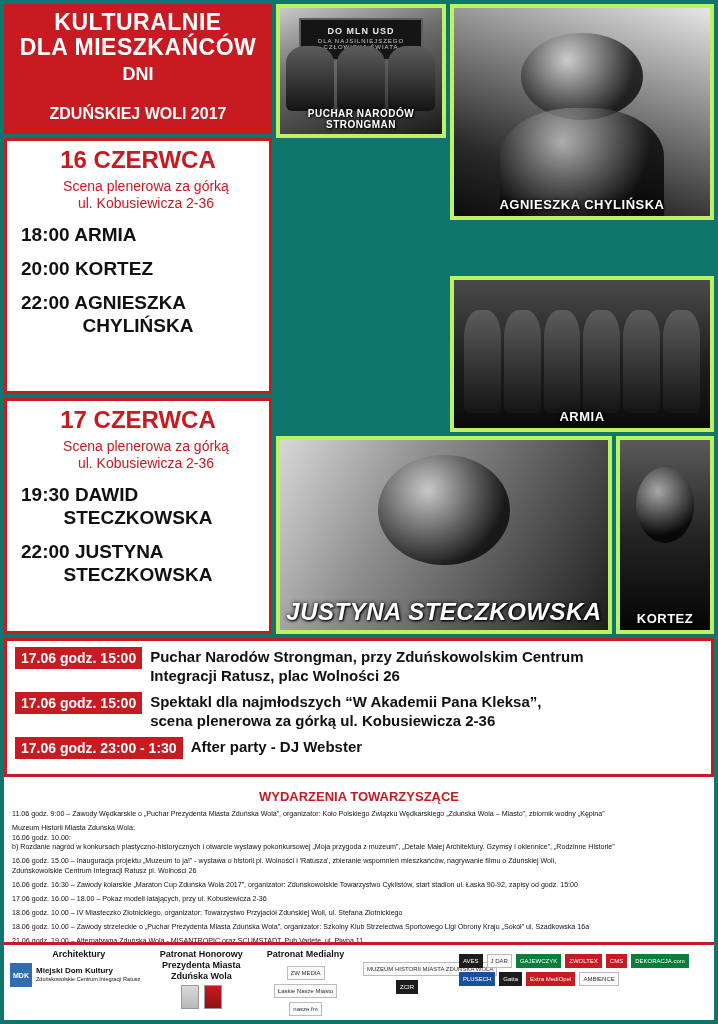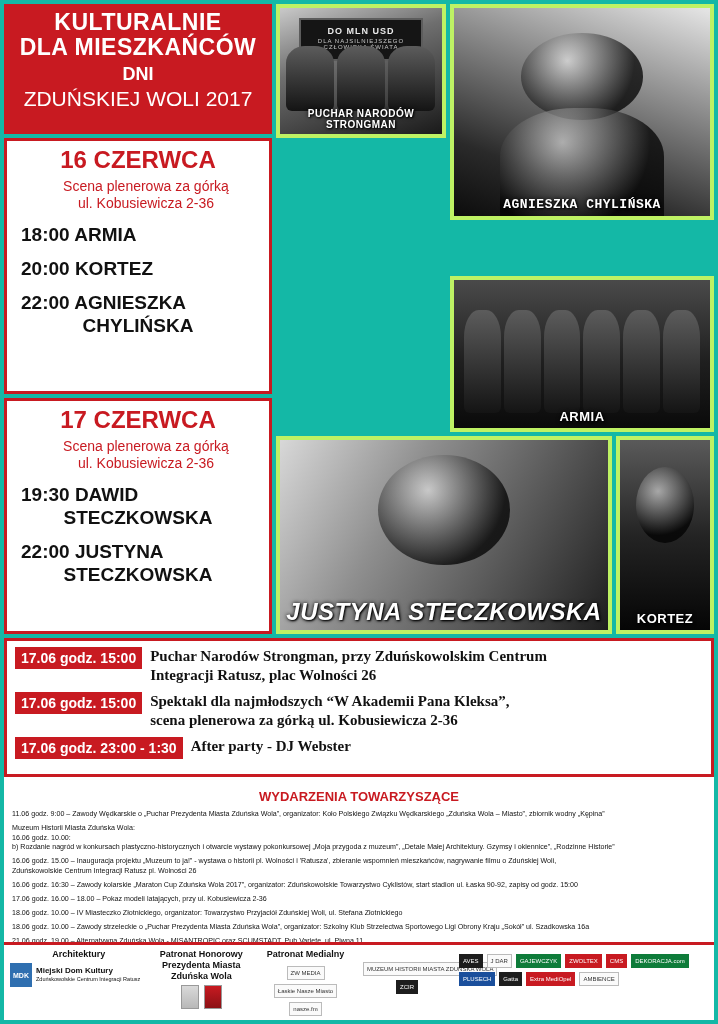--- a/index.html
+++ b/index.html
@@ -7,21 +7,21 @@
   body {
     width:718px; height:1024px;
     background:#ffffff;
     font-family:"Liberation Sans", sans-serif;
     color:#111;
     overflow:hidden;
   }
   .poster {
     position:relative;
     width:718px; height:1024px;
-    background:#14b8a6;
+    background:#0f766e;
     padding:4px;
   }
 
   
   .top {
     position:relative;
     width:710px;
     height:630px;
   }
 
@@ -32,21 +32,21 @@
     left:0; top:0; width:268px; height:130px;
     background:#c81a21;
     color:#fff;
     text-align:center;
     padding-top:6px;
   }
   .titleblock .l1, .titleblock .l2 {
     font-size:23px; font-weight:bold; letter-spacing:.5px; line-height:25px;
   }
   .titleblock .l3 { font-size:18px; font-weight:bold; margin-top:4px; }
-  .titleblock .l4 { font-size:21px; font-weight:normal; margin-top:2px; }
+  .titleblock .l4 { font-size:16px; font-weight:bold; margin-top:20px; }
 
   
   .dateblock {
     left:0; width:268px;
     background:#ffffff;
     border:3px solid #c81a21;
     text-align:center;
   }
   .dateblock .dhead {
     color:#c81a21; font-size:24px; font-weight:bold; margin:5px 0 4px;
@@ -70,21 +70,21 @@
     border:4px solid #bef264;
   }
   .photo .cap {
     position:absolute; left:0; right:0; bottom:4px;
     text-align:center;
     color:#fff; font-weight:bold;
     text-shadow:0 0 4px #000, 1px 1px 2px #000;
     letter-spacing:.5px;
   }
   .ph-strong { left:272px; top:0;   width:170px; height:134px; }
-  .ph-chyl   { left:446px; top:0;   width:264px; height:216px;font-family:Liberation Mono, monospace; }
+  .ph-chyl   { left:446px; top:0;   width:264px; height:216px; }
   .ph-dawid  { left:272px; top:138px; width:170px; height:290px; }
   .ph-armia  { left:446px; top:272px; width:264px; height:156px; }
   .ph-just   { left:272px; top:432px; width:336px; height:198px; }
   .ph-kortez { left:612px; top:432px; width:98px;  height:198px; }
 
   .cap-sm { font-size:10px; }
   .cap-md { font-size:13px; }
   .cap-lg { font-size:24px;font-style:italic; }
 
   
@@ -116,21 +116,21 @@
     background:#fff;
     border:3px solid #c81a21;
     margin-top:4px;
     padding:6px 8px 8px 8px;
   }
   .irow { display:flex; align-items:flex-start; margin-bottom:7px; }
   .tag {
     background:#c81a21; color:#fff; font-weight:bold; font-size:14px;
     padding:3px 6px; white-space:nowrap; margin-right:8px;
   }
-  .itext { font-size:15px; font-weight:bold; line-height:19px;font-family:Liberation Serif, serif; }
+  .itext { font-size:15px; font-weight:bold; line-height:19px; }
 
   
   .events {
     width:710px; background:#fff; padding:8px 8px 4px 8px;
   }
   .events h3 {
     text-align:center; color:#c81a21; font-size:13px; font-weight:bold;
     margin:4px 0 6px;
   }
   .ev { font-size:7.1px; line-height:9.6px; margin-bottom:4.5px; color:#111; }

